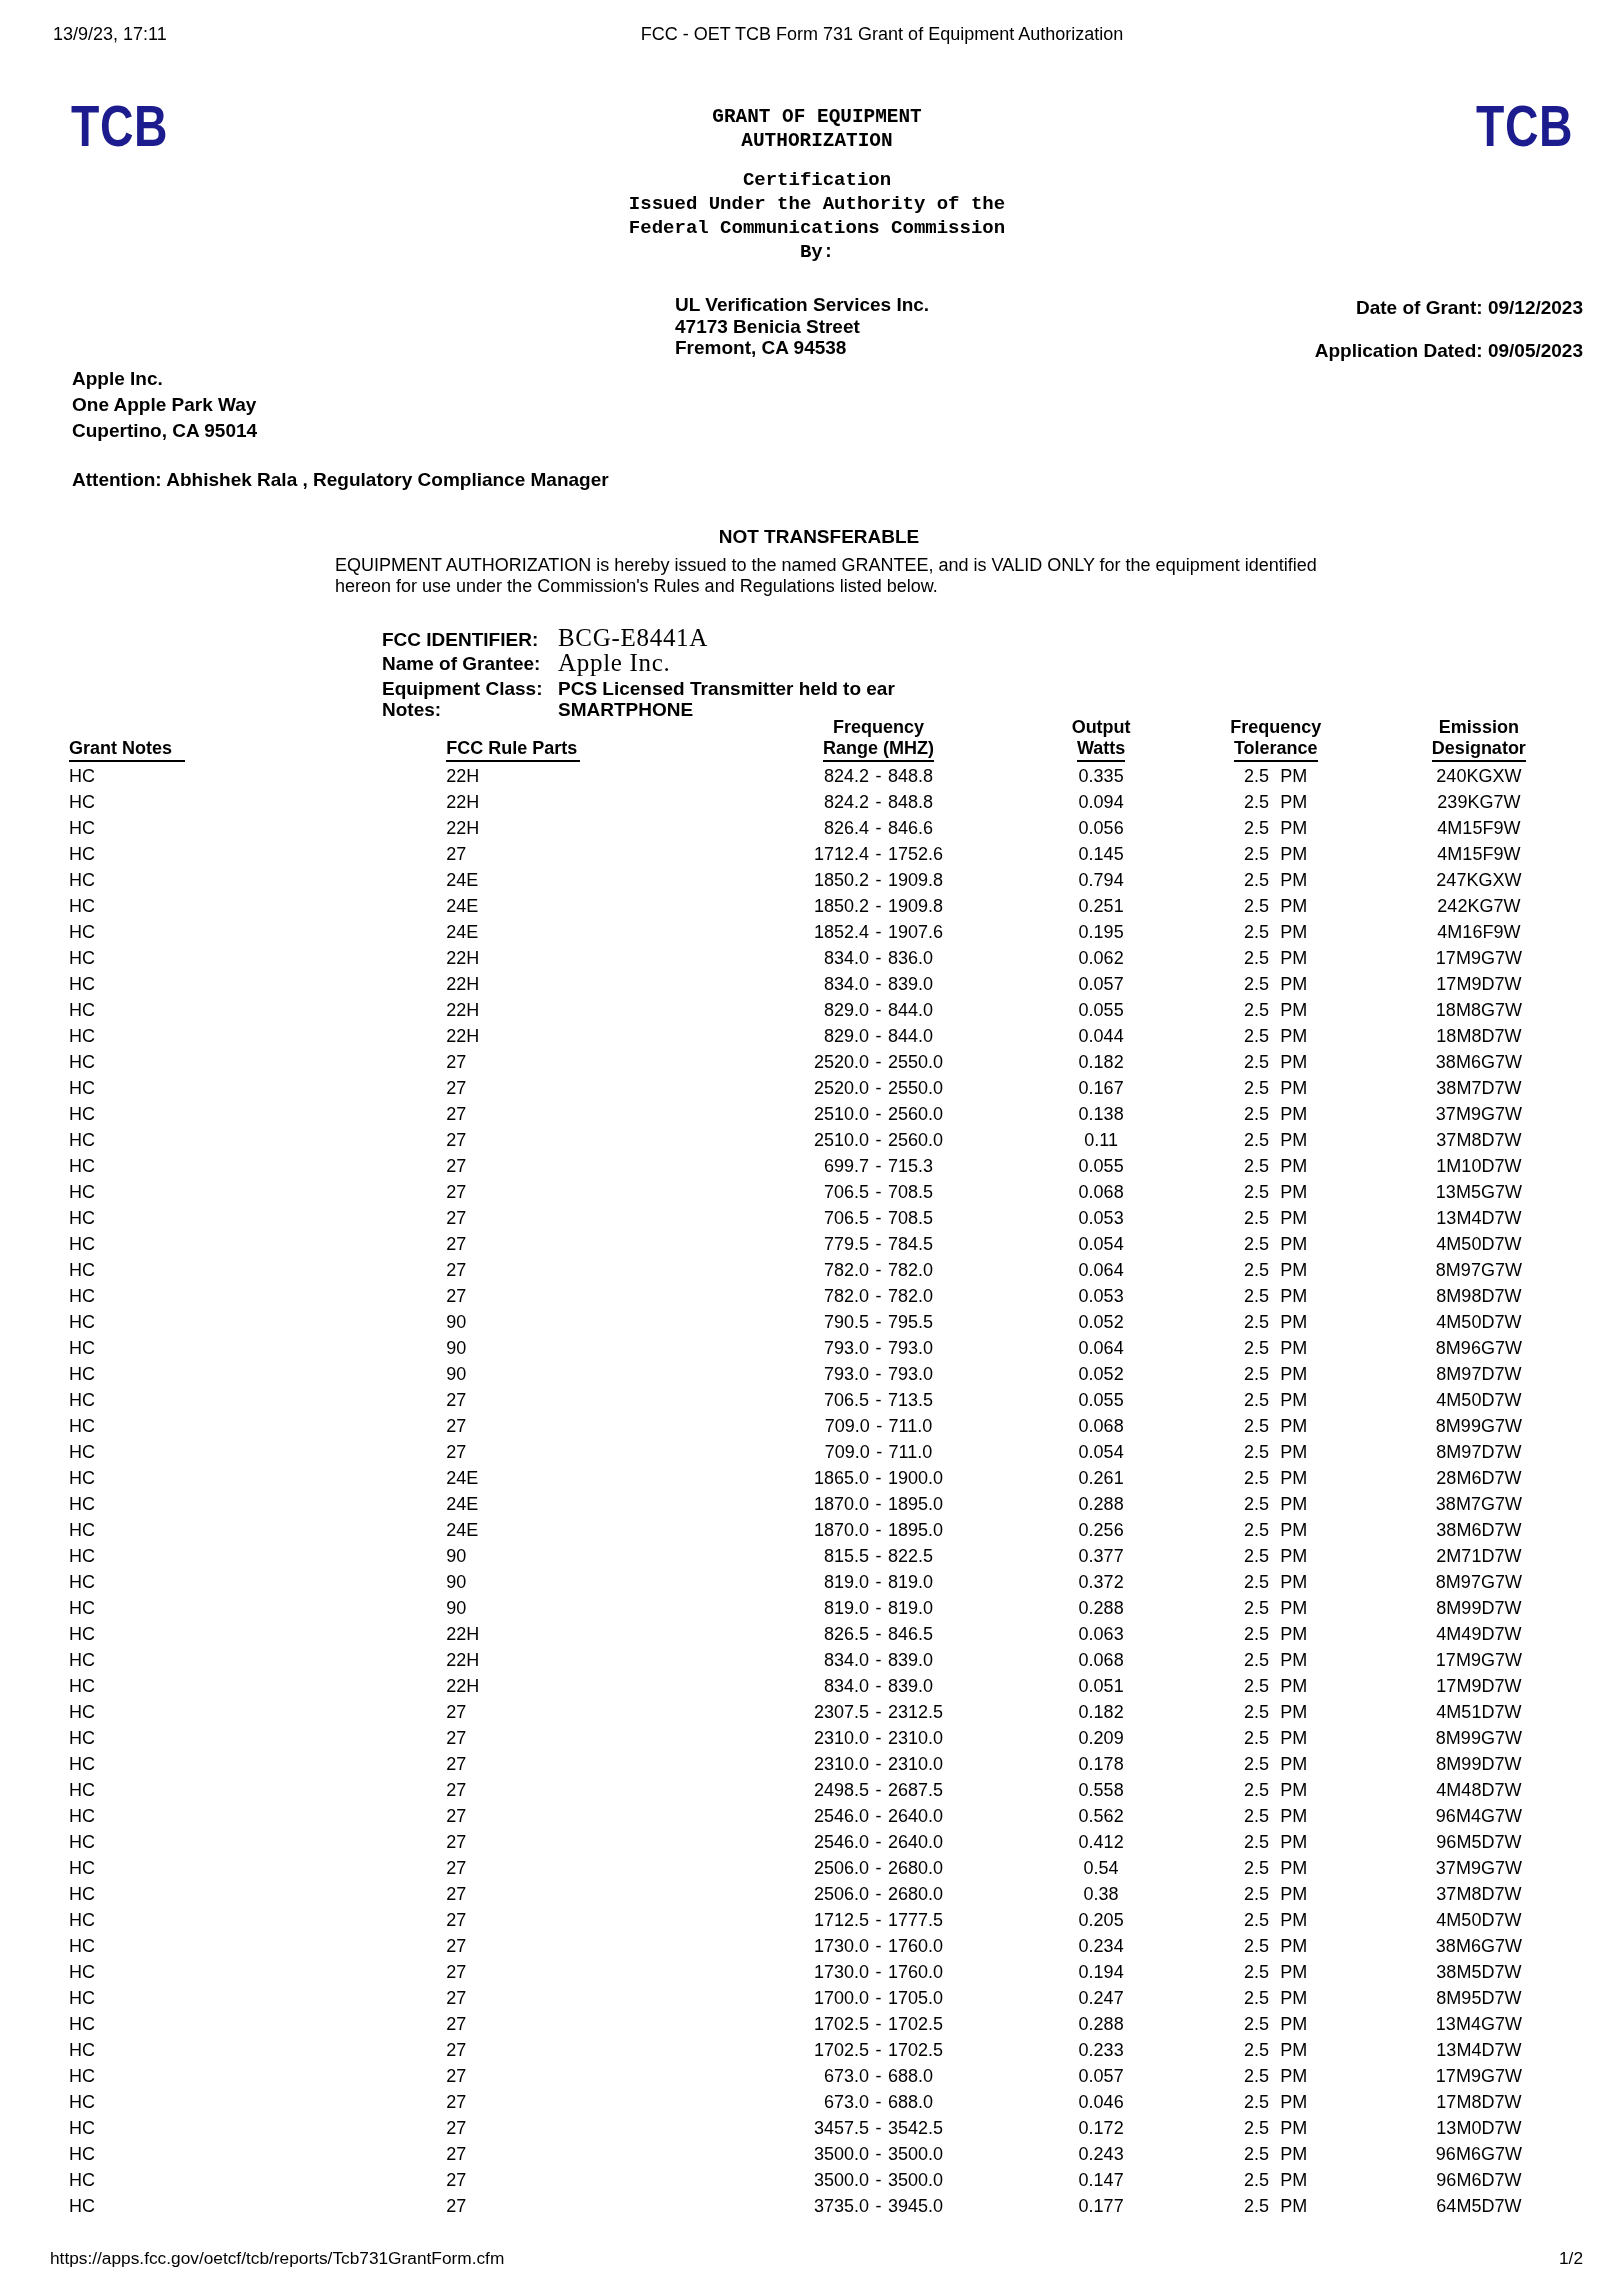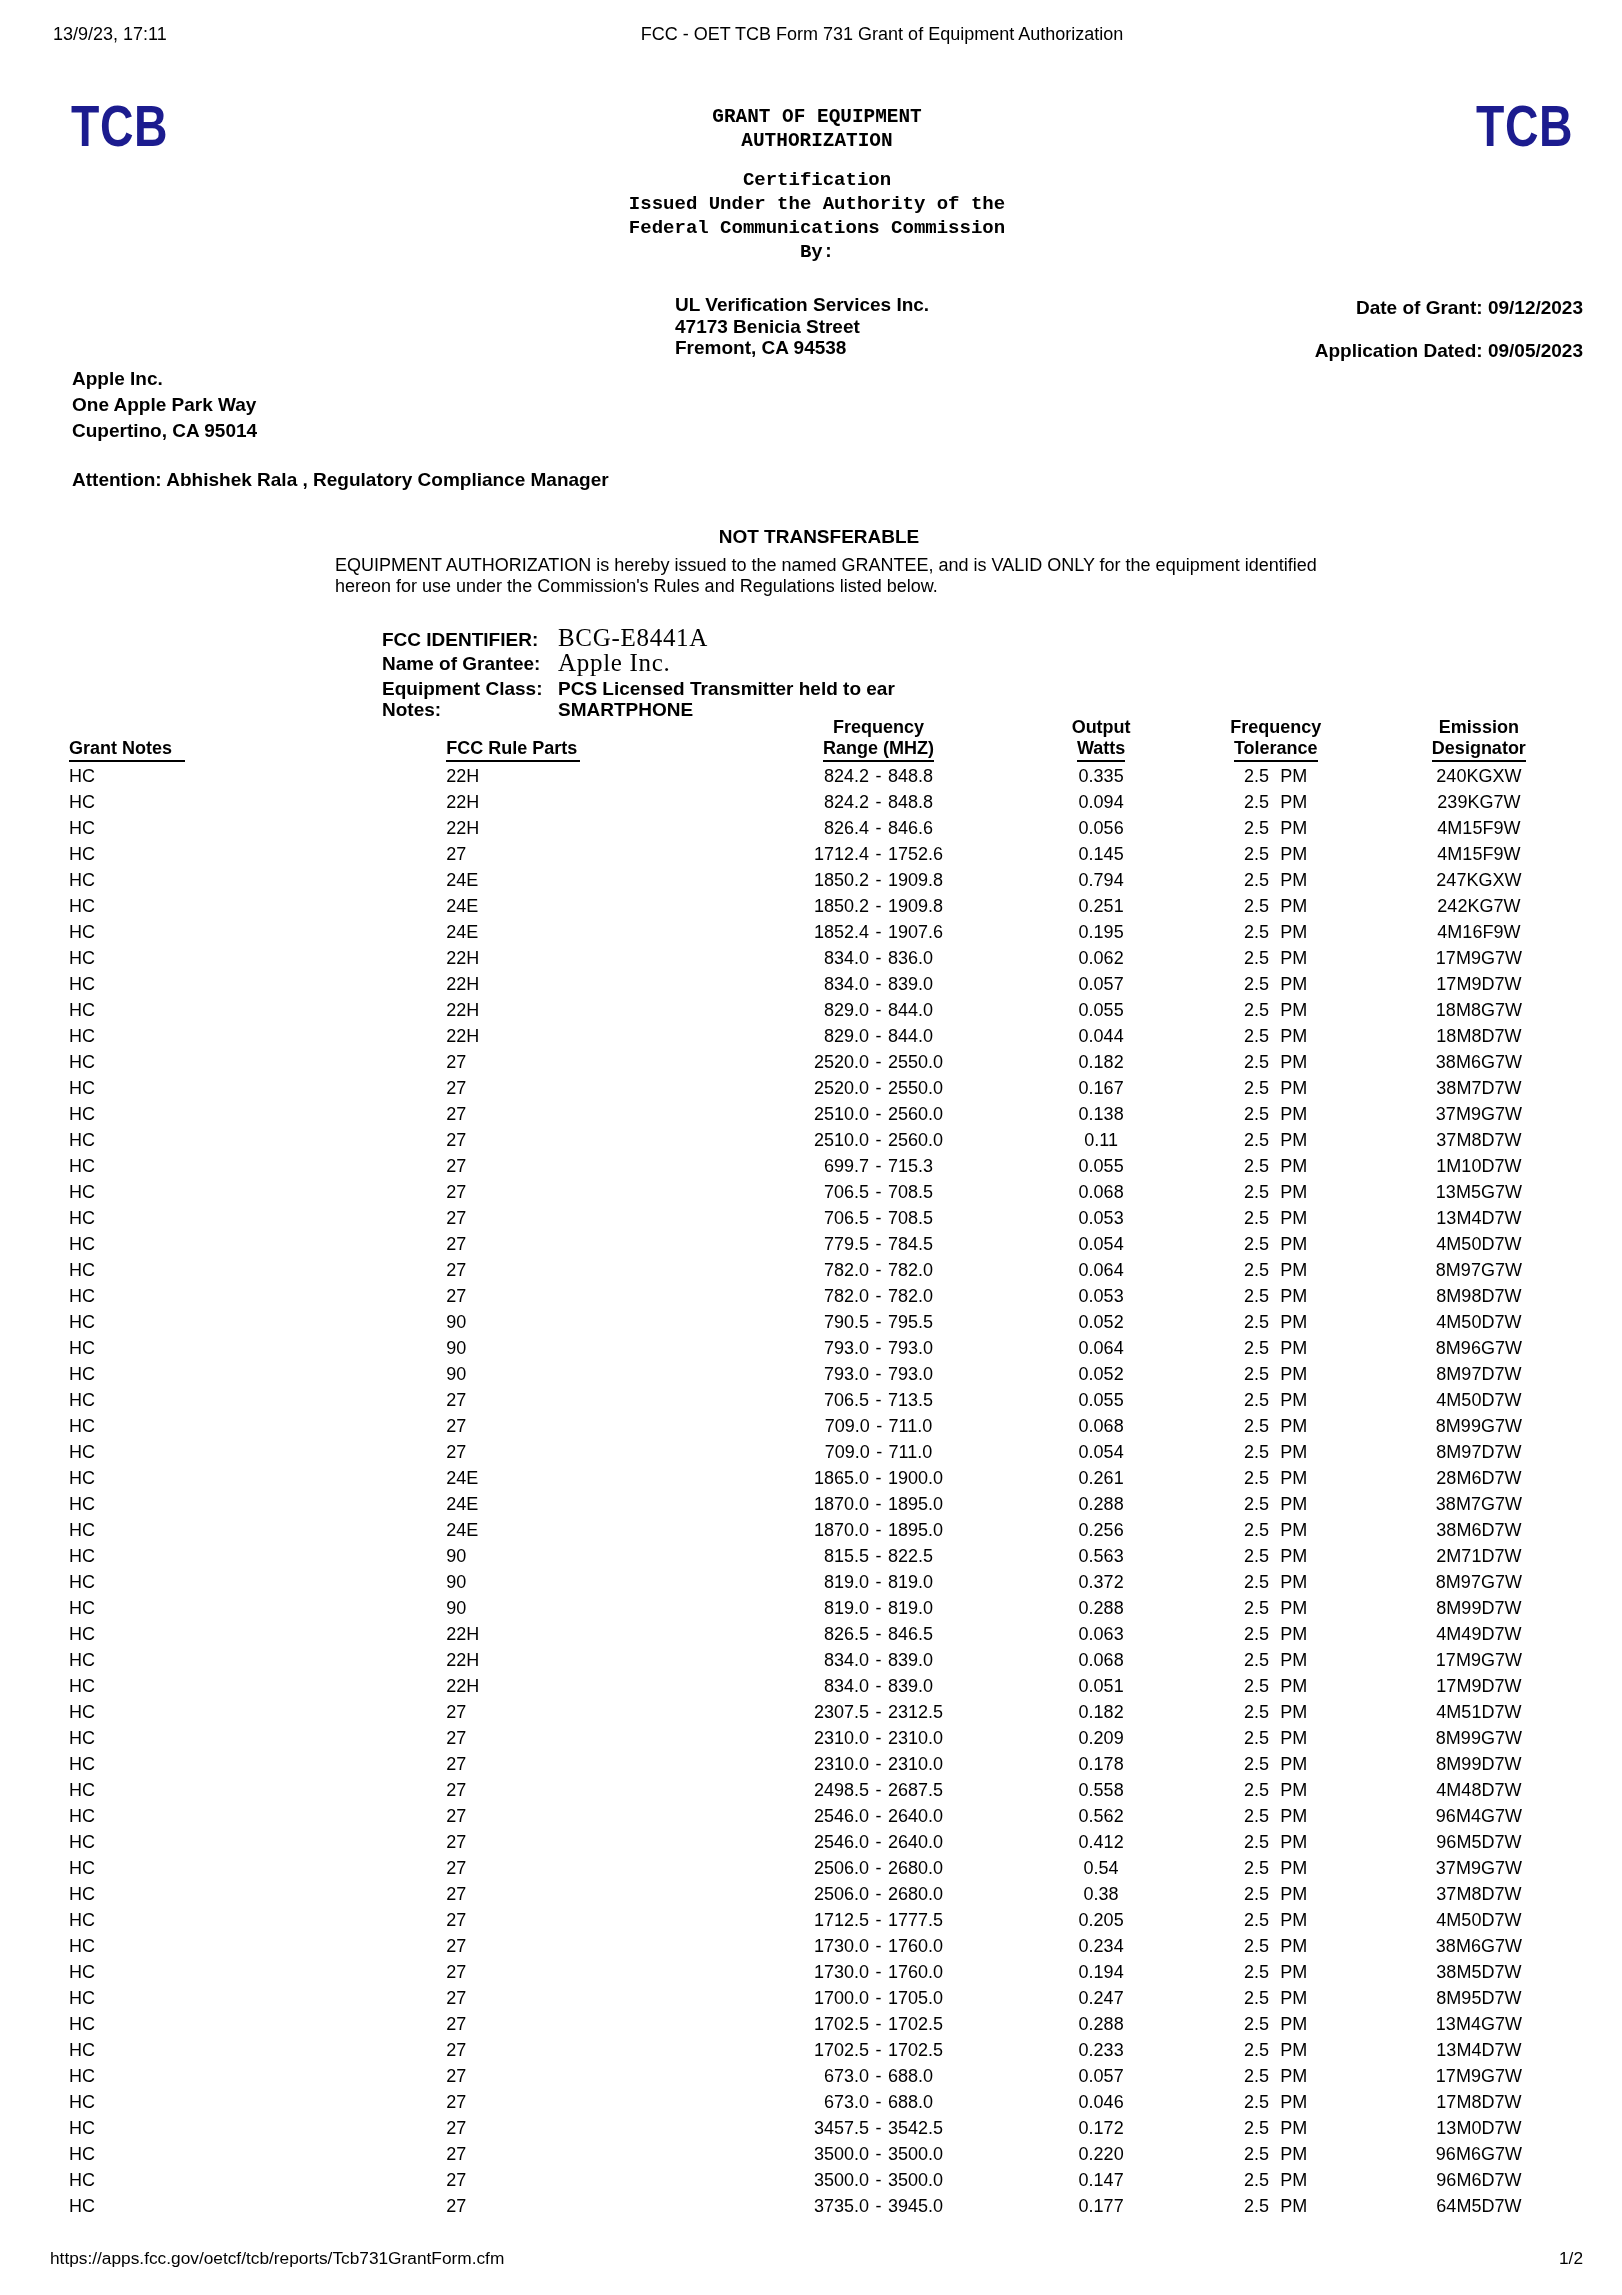--- a/index.html
+++ b/index.html
@@ -377,21 +377,21 @@
       <td class="c2">24E</td>
       <td class="c3">1870.0 - 1895.0</td>
       <td class="c4">0.256</td>
       <td class="c5">2.5 PM</td>
       <td class="c6">38M6D7W</td>
     </tr>
         <tr>
       <td class="c1">HC</td>
       <td class="c2">90</td>
       <td class="c3">815.5 - 822.5</td>
-      <td class="c4">0.563</td>
+      <td class="c4">0.377</td>
       <td class="c5">2.5 PM</td>
       <td class="c6">2M71D7W</td>
     </tr>
         <tr>
       <td class="c1">HC</td>
       <td class="c2">90</td>
       <td class="c3">819.0 - 819.0</td>
       <td class="c4">0.372</td>
       <td class="c5">2.5 PM</td>
       <td class="c6">8M97G7W</td>
@@ -561,21 +561,21 @@
       <td class="c2">27</td>
       <td class="c3">3457.5 - 3542.5</td>
       <td class="c4">0.172</td>
       <td class="c5">2.5 PM</td>
       <td class="c6">13M0D7W</td>
     </tr>
         <tr>
       <td class="c1">HC</td>
       <td class="c2">27</td>
       <td class="c3">3500.0 - 3500.0</td>
-      <td class="c4">0.220</td>
+      <td class="c4">0.243</td>
       <td class="c5">2.5 PM</td>
       <td class="c6">96M6G7W</td>
     </tr>
         <tr>
       <td class="c1">HC</td>
       <td class="c2">27</td>
       <td class="c3">3500.0 - 3500.0</td>
       <td class="c4">0.147</td>
       <td class="c5">2.5 PM</td>
       <td class="c6">96M6D7W</td>

